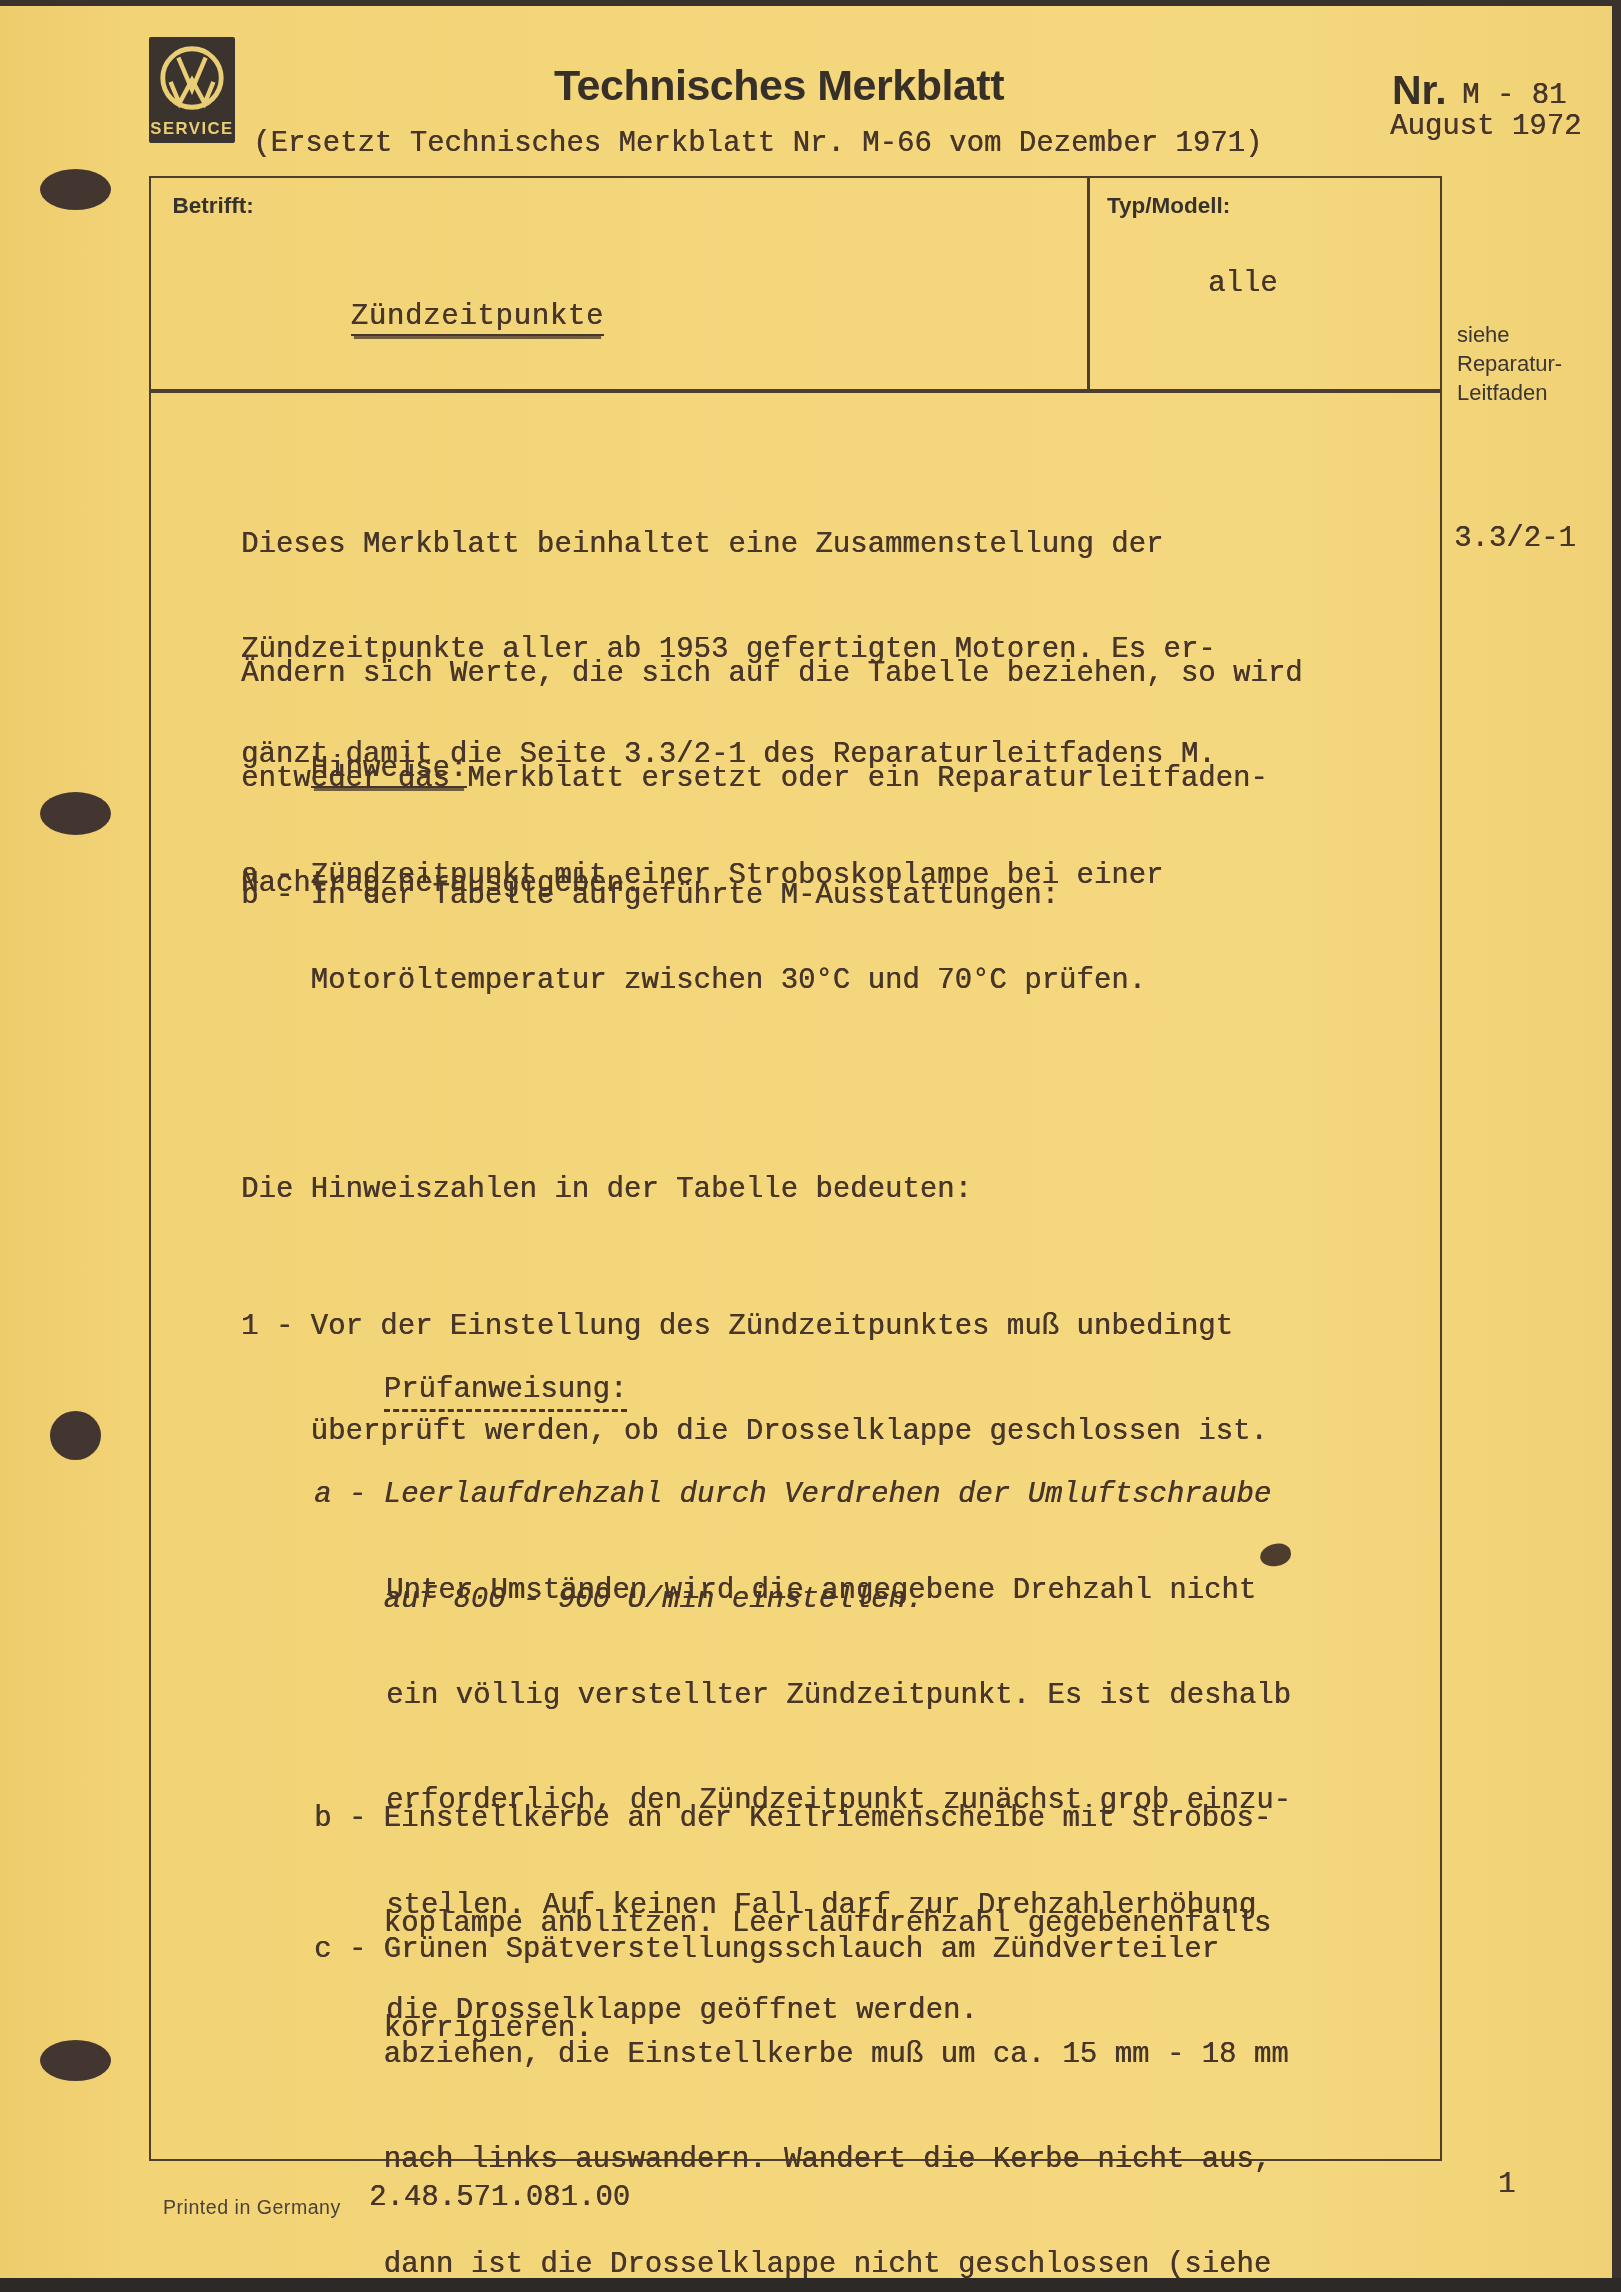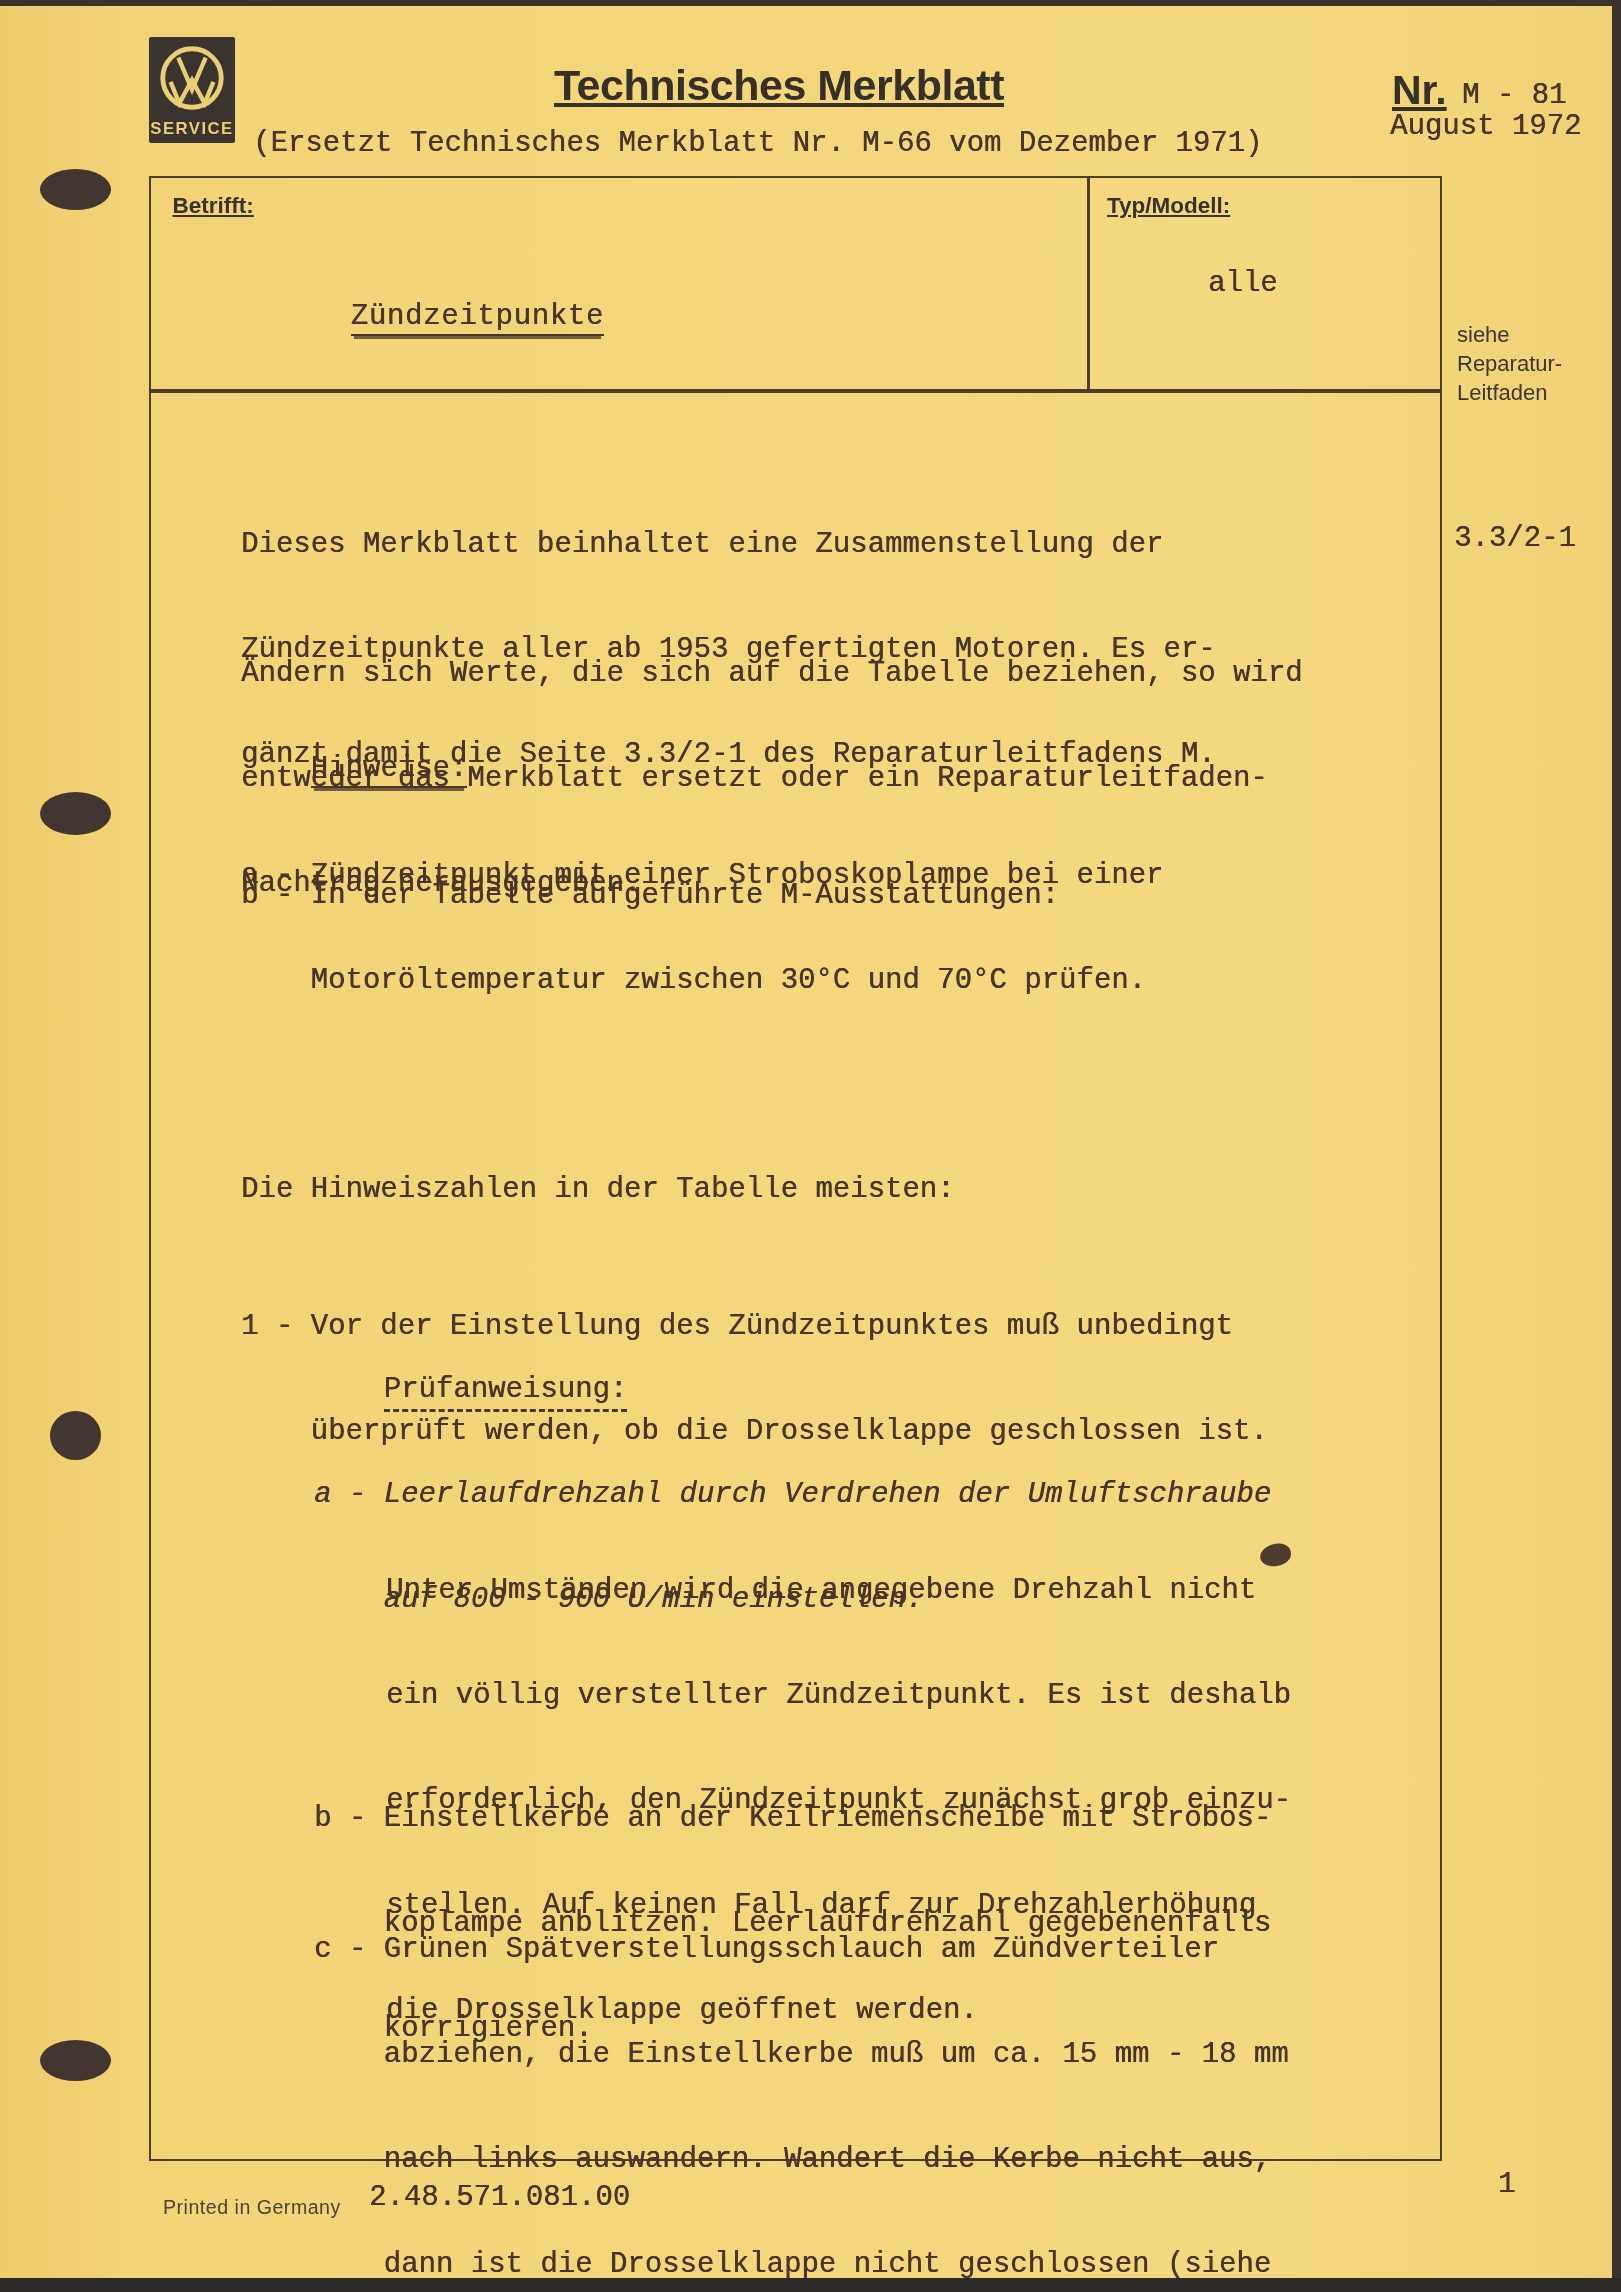--- a/index.html
+++ b/index.html
@@ -10,21 +10,21 @@
     overflow:hidden;
     font-family:"Liberation Sans",sans-serif;
   }
   .abs{position:absolute;}
   .mono{
     font-family:"Liberation Mono","DejaVu Sans Mono",monospace;
     font-size:29px;line-height:35px;
     color:#473629;white-space:pre;
     text-shadow:0.4px 0 0 #473629;
   }
-  .sansbold{font-weight:bold;color:#38322d;text-decoration:underline;}
+  .sansbold{font-weight:bold;color:#38322d;}
   .ln{white-space:pre;}
   .u-double{border-bottom:2.9px solid #473629;padding-bottom:1px;box-shadow:0 5.9px 0 -2.9px rgba(71,54,41,.75);}
   .u-dashed{border-bottom:3.9px dashed #473629;padding-bottom:2.9px;}
   .box{border:2.9px solid #4d3e30;}
   .hole{background:#433630;border-radius:50%;}
   .edge{background:#3a322d;}
   .logo-box{background:#3a332e;border-radius:2px;}
   .service-label{
     font-family:"Liberation Sans",sans-serif;font-weight:bold;
     color:#e9ce76;font-size:16.7px;letter-spacing:1.5px;text-align:center;
@@ -101,21 +101,21 @@
   </div>
 
   <div class="abs mono" style="left:241px;top:788px;">
     <div class="ln">a - Zündzeitpunkt mit einer Stroboskoplampe bei einer</div>
     <div class="ln">    Motoröltemperatur zwischen 30°C und 70°C prüfen.</div>
   </div>
 
   <div class="abs mono" style="left:241px;top:878px;">b - In der Tabelle aufgeführte M-Ausstattungen:</div>
 
 
-  <div class="abs mono" style="left:241px;top:1172px;">Die Hinweiszahlen in der Tabelle meisten:</div>
+  <div class="abs mono" style="left:241px;top:1172px;">Die Hinweiszahlen in der Tabelle bedeuten:</div>
 
   <div class="abs mono" style="left:241px;top:1239px;">
     <div class="ln">1 - Vor der Einstellung des Zündzeitpunktes muß unbedingt</div>
     <div class="ln">    überprüft werden, ob die Drosselklappe geschlossen ist.</div>
   </div>
 
   <div class="abs mono" style="left:314px;top:1337px;">
     <span class="u-dashed">Prüfanweisung:</span>
   </div>
 

